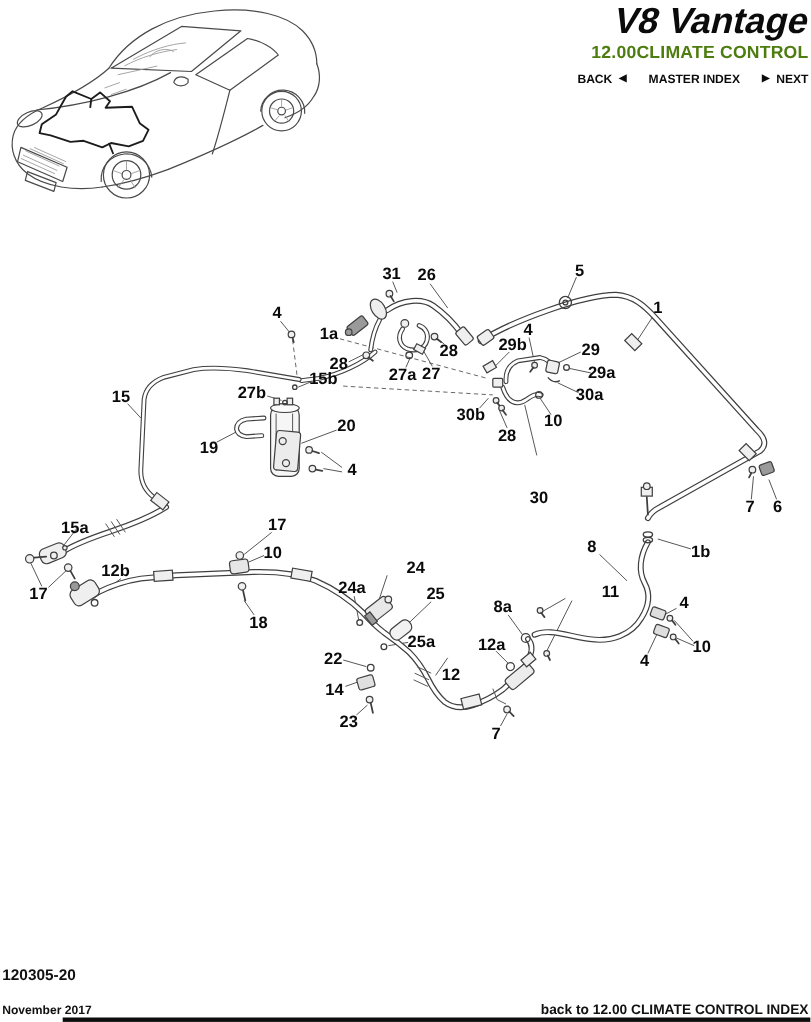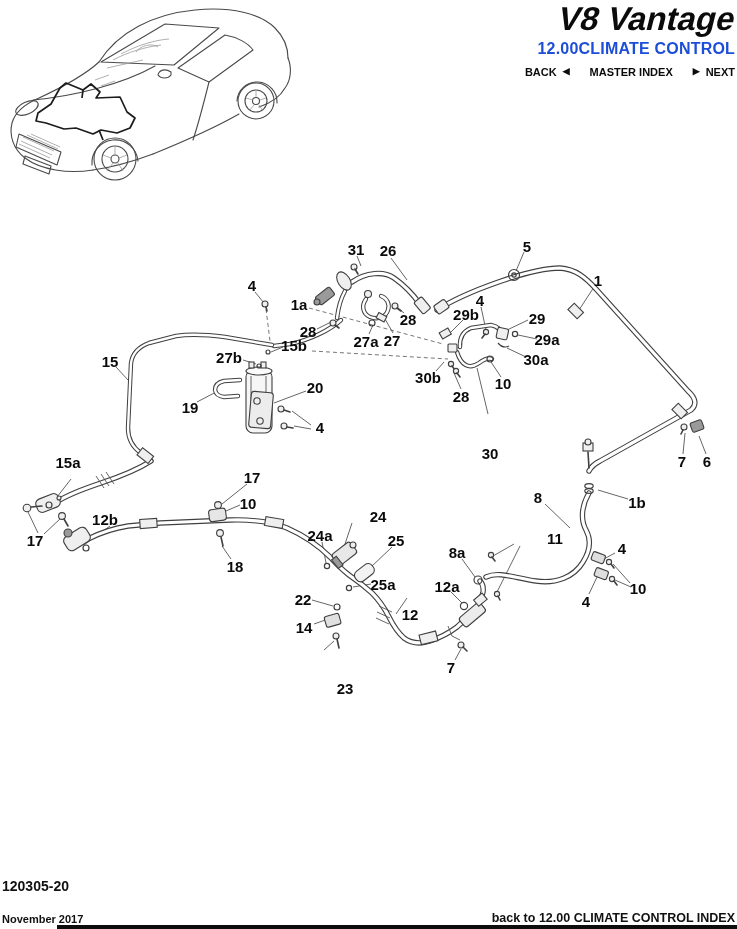--- a/index.html
+++ b/index.html
@@ -2,21 +2,21 @@
 <html><head>
 <meta charset="utf-8">
 <style>
   html,body{margin:0;padding:0;background:#ffffff;}
   .page{position:relative;width:737px;height:929px;background:#fff;overflow:hidden;
         font-family:"Liberation Sans",sans-serif;color:#111;}
   
   .logo{position:absolute;top:0px;right:2px;font-size:33px;font-weight:bold;
         transform:skewX(-14deg);letter-spacing:0px;white-space:nowrap;color:#0b0b0b;}
   .section-title{position:absolute;top:40px;right:2px;font-size:16px;font-weight:bold;
-        letter-spacing:0.2px;color:#1d4ed8;}
+        letter-spacing:0.2px;color:#4d7c0f;}
   .nav{position:absolute;top:66px;right:2px;font-size:11px;font-weight:bold;color:#0b0b0b;
         display:flex;align-items:center;gap:6px;}
   .nav .arrow{font-size:9px;position:relative;top:-1px;}
   .nav .navitem{cursor:pointer;}
   .nav .gap{width:8px;}
   
   .art{position:absolute;left:0;top:0;}
   
   .callout{position:absolute;transform:translate(-50%,-50%);font-size:15px;font-weight:bold;
         color:#0a0a0a;white-space:nowrap;letter-spacing:0px;}
@@ -338,33 +338,33 @@
       <div class="callout" style="left: 536px; top: 359px;">30a</div>
       <div class="callout" style="left: 428px; top: 377px;">30b</div>
       <div class="callout" style="left: 503px; top: 383px;">10</div>
       <div class="callout" style="left: 461px; top: 396px;">28</div>
       <div class="callout" style="left: 490px; top: 421px; margin-top: 32px;">30</div>
       <div class="callout" style="left: 229px; top: 357px;">27b</div>
       <div class="callout" style="left: 110px; top: 361px;">15</div>
       <div class="callout" style="left: 190px; top: 407px;">19</div>
       <div class="callout" style="left: 315px; top: 387px;">20</div>
       <div class="callout" style="left: 320px; top: 427px;">4</div>
-      <div class="callout" style="left: 68px; top: 462px;">15a</div>
+      <div class="callout" style="left: 68px; top: 480px;">15a</div>
       <div class="callout" style="left: 252px; top: 477px;">17</div>
       <div class="callout" style="left: 248px; top: 503px;">10</div>
       <div class="callout" style="left: 105px; top: 519px;">12b</div>
       <div class="callout" style="left: 35px; top: 540px;">17</div>
       <div class="callout" style="left: 235px; top: 566px;">18</div>
       <div class="callout" style="left: 356px; top: 516px; margin-left: 22px;">24</div>
       <div class="callout" style="left: 320px; top: 535px;">24a</div>
       <div class="callout" style="left: 396px; top: 540px;">25</div>
       <div class="callout" style="left: 383px; top: 584px;">25a</div>
       <div class="callout" style="left: 303px; top: 599px;">22</div>
       <div class="callout" style="left: 304px; top: 627px;">14</div>
-      <div class="callout" style="left: 317px; top: 688px; margin-left: 28px;">23</div>
+      <div class="callout" style="left: 317px; top: 656px;">23</div>
       <div class="callout" style="left: 410px; top: 591px; margin-top: 23px;">12</div>
       <div class="callout" style="left: 447px; top: 586px;">12a</div>
       <div class="callout" style="left: 457px; top: 552px;">8a</div>
       <div class="callout" style="left: 521px; top: 538px; margin-left: 34px;">11</div>
       <div class="callout" style="left: 451px; top: 667px;">7</div>
       <div class="callout" style="left: 538px; top: 497px;">8</div>
       <div class="callout" style="left: 637px; top: 502px;">1b</div>
       <div class="callout" style="left: 622px; top: 548px;">4</div>
       <div class="callout" style="left: 638px; top: 588px;">10</div>
       <div class="callout" style="left: 586px; top: 601px;">4</div>

